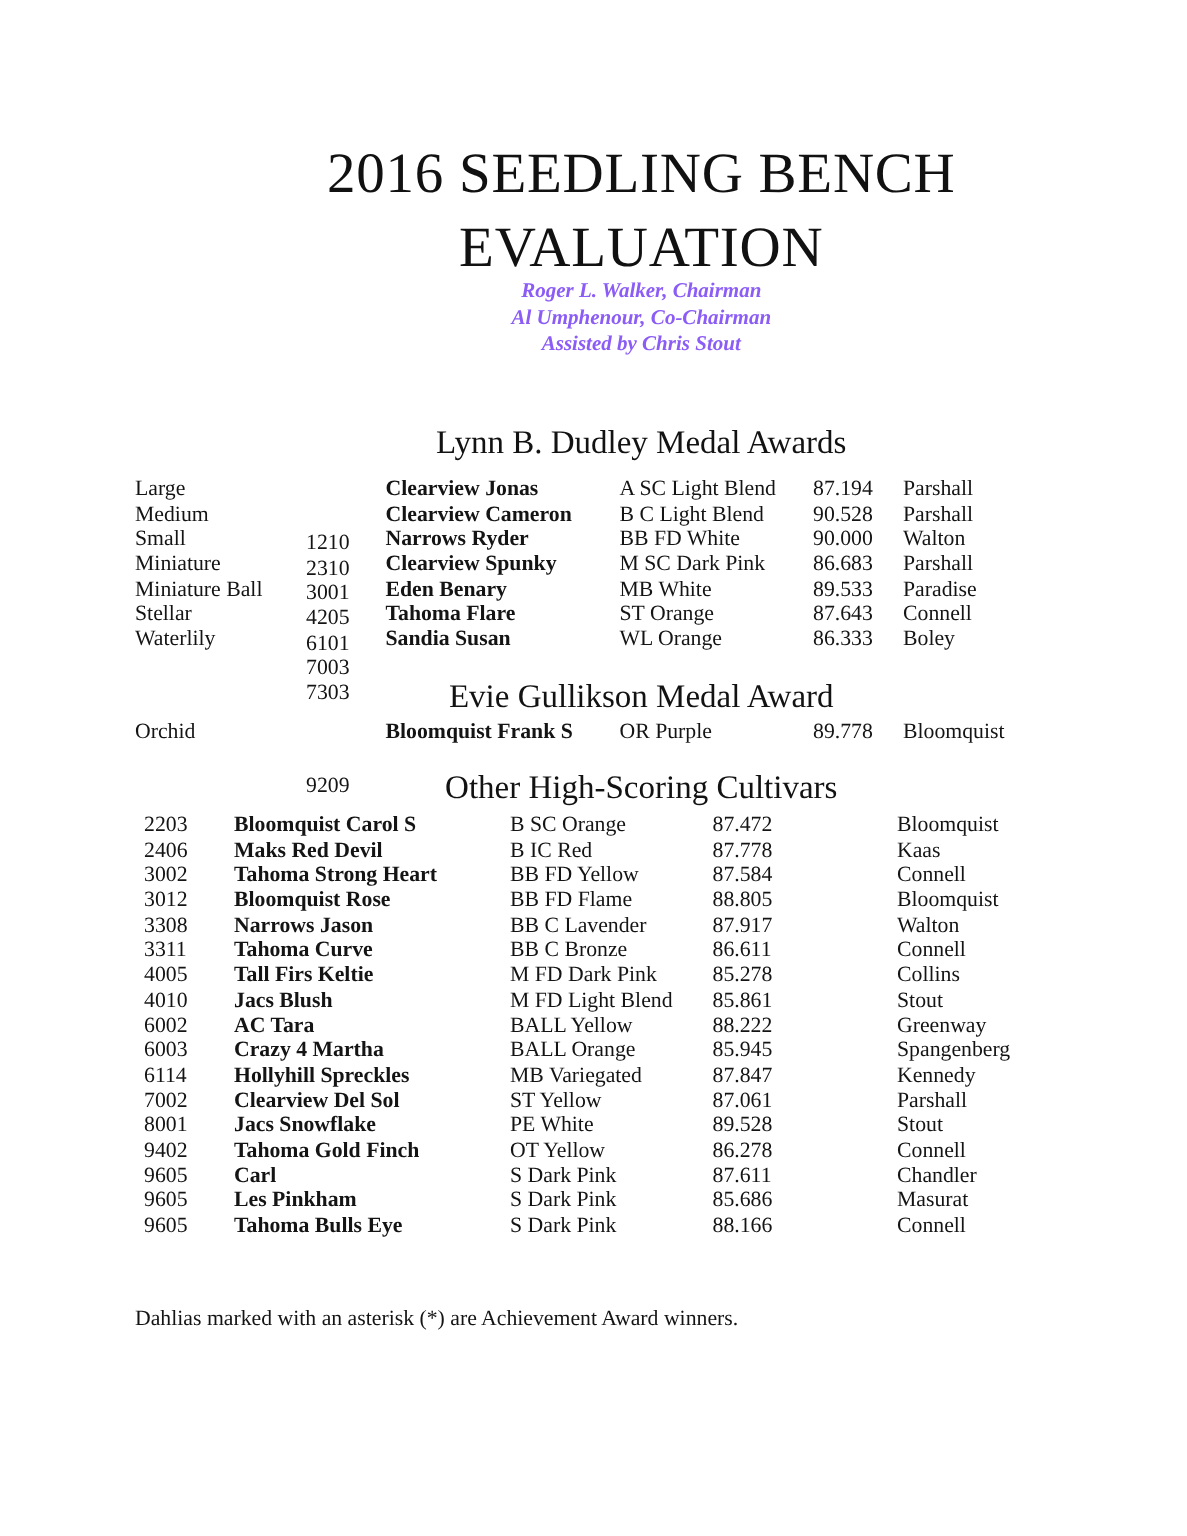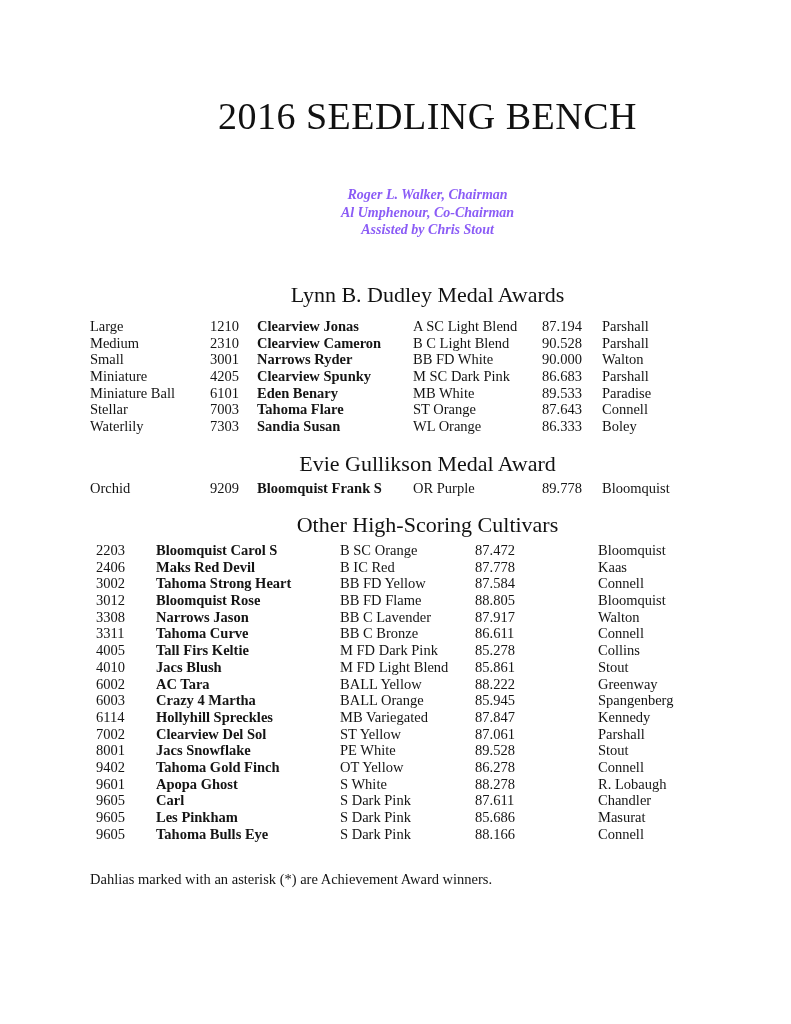--- a/index.html
+++ b/index.html
@@ -69,21 +69,21 @@
     top: 0;
     font-size: 14.5px;
     line-height: 16.7px;
     white-space: nowrap;
     color: #141414;
   }
   .cell.bold { font-weight: bold; }
 
   
   .m-size   { left: 90px; }
-  .m-number { left: 210px; }
+  .m-number { left: 204px; margin-top: 36px; }
   .m-name   { left: 257px; }
   .m-type   { left: 413px; }
   .m-score  { left: 542px; }
   .m-orig   { left: 602px; }
 
   
   .o-number { left: 88px; }
   .o-name   { left: 148px; }
   .o-type   { left: 332px; }
   .o-score  { left: 467px; }
@@ -97,20 +97,21 @@
     color: #141414;
   }
 </style>
 </head>
 <body>
 
 <div class="page">
 
   <div class="center-block doc-title">
     <div>2016 SEEDLING BENCH</div>
+    <div>EVALUATION</div>
   </div>
 
   <div class="center-block doc-subtitle">
     <div>Roger L. Walker, Chairman</div>
     <div>Al Umphenour, Co-Chairman</div>
     <div>Assisted by Chris Stout</div>
   </div>
 
   <h2 class="center-block section-heading h-dudley">Lynn B. Dudley Medal Awards</h2>
   <div class="rows rows-dudley" id="rows-dudley">
@@ -278,27 +279,20 @@
         <span class="cell o-orig">Stout</span>
       </div>
       <div class="trow">
         <span class="cell o-number">9402</span>
         <span class="cell o-name bold">Tahoma Gold Finch</span>
         <span class="cell o-type">OT Yellow</span>
         <span class="cell o-score">86.278</span>
         <span class="cell o-orig">Connell</span>
       </div>
       <div class="trow">
-        <span class="cell o-number">9601</span>
-        <span class="cell o-name bold">Apopa Ghost</span>
-        <span class="cell o-type">S White</span>
-        <span class="cell o-score">88.278</span>
-        <span class="cell o-orig">R. Lobaugh</span>
-      </div>
-      <div class="trow">
         <span class="cell o-number">9605</span>
         <span class="cell o-name bold">Carl</span>
         <span class="cell o-type">S Dark Pink</span>
         <span class="cell o-score">87.611</span>
         <span class="cell o-orig">Chandler</span>
       </div>
       <div class="trow">
         <span class="cell o-number">9605</span>
         <span class="cell o-name bold">Les Pinkham</span>
         <span class="cell o-type">S Dark Pink</span>

